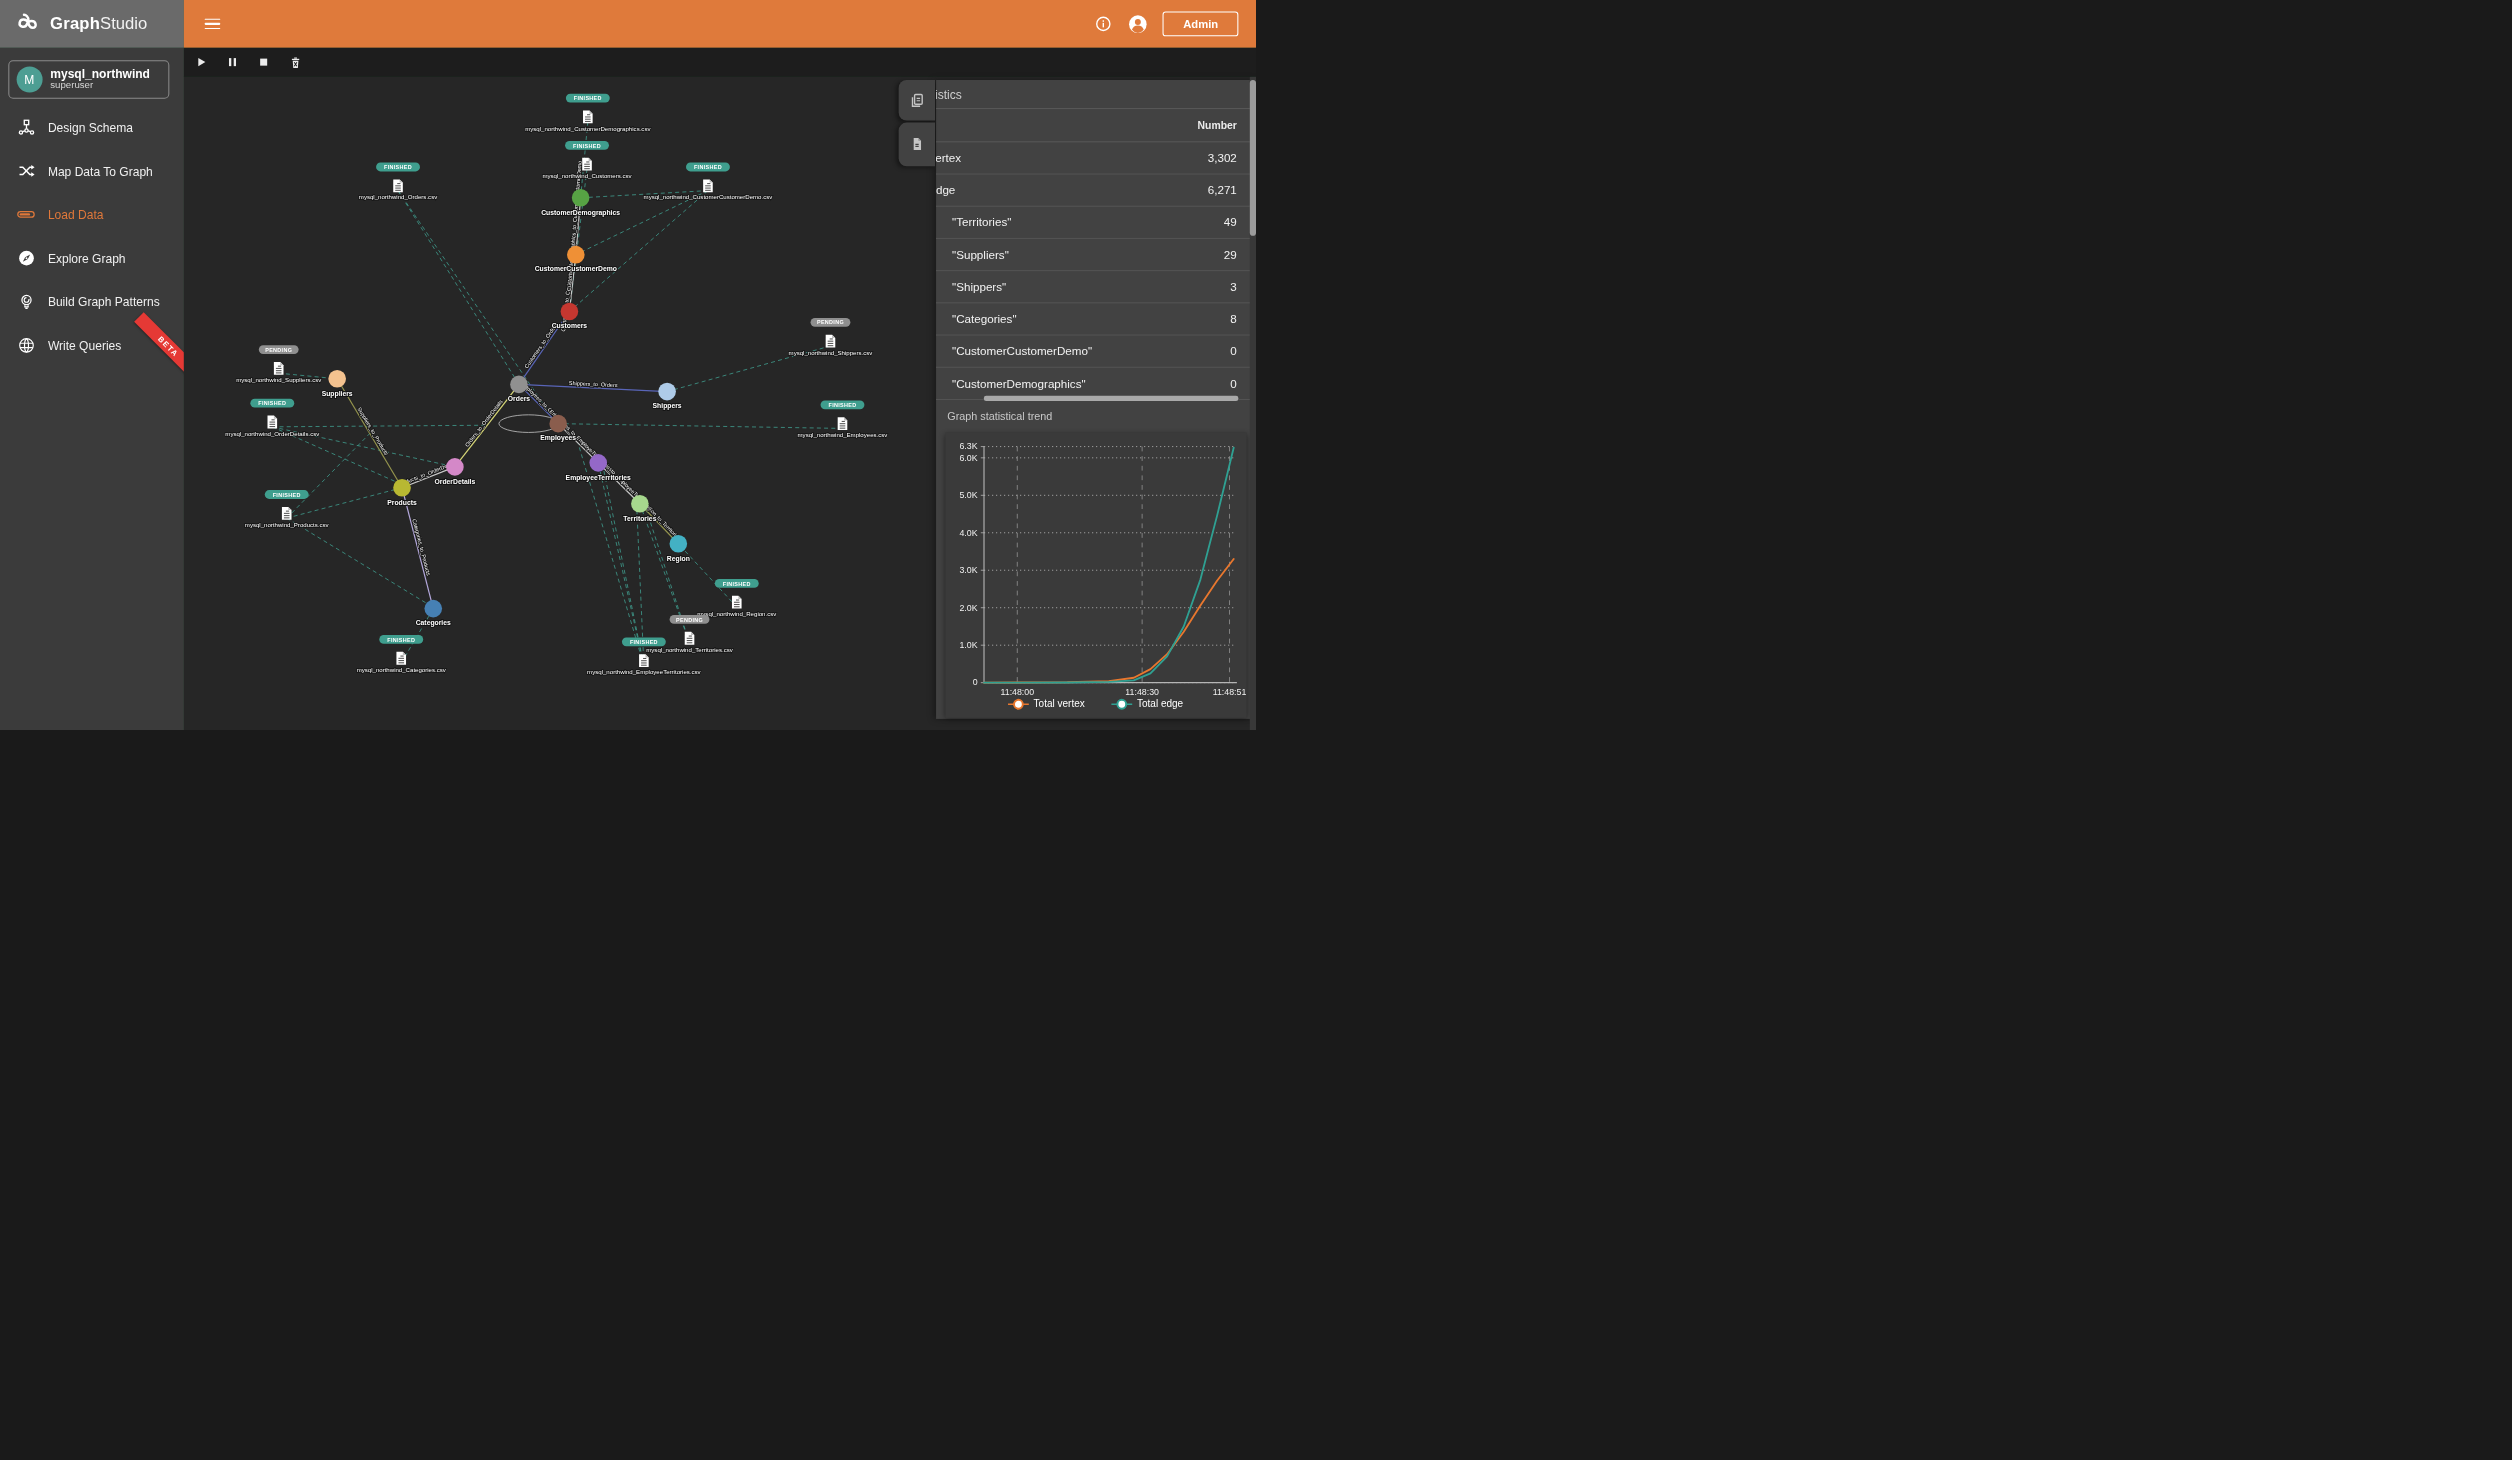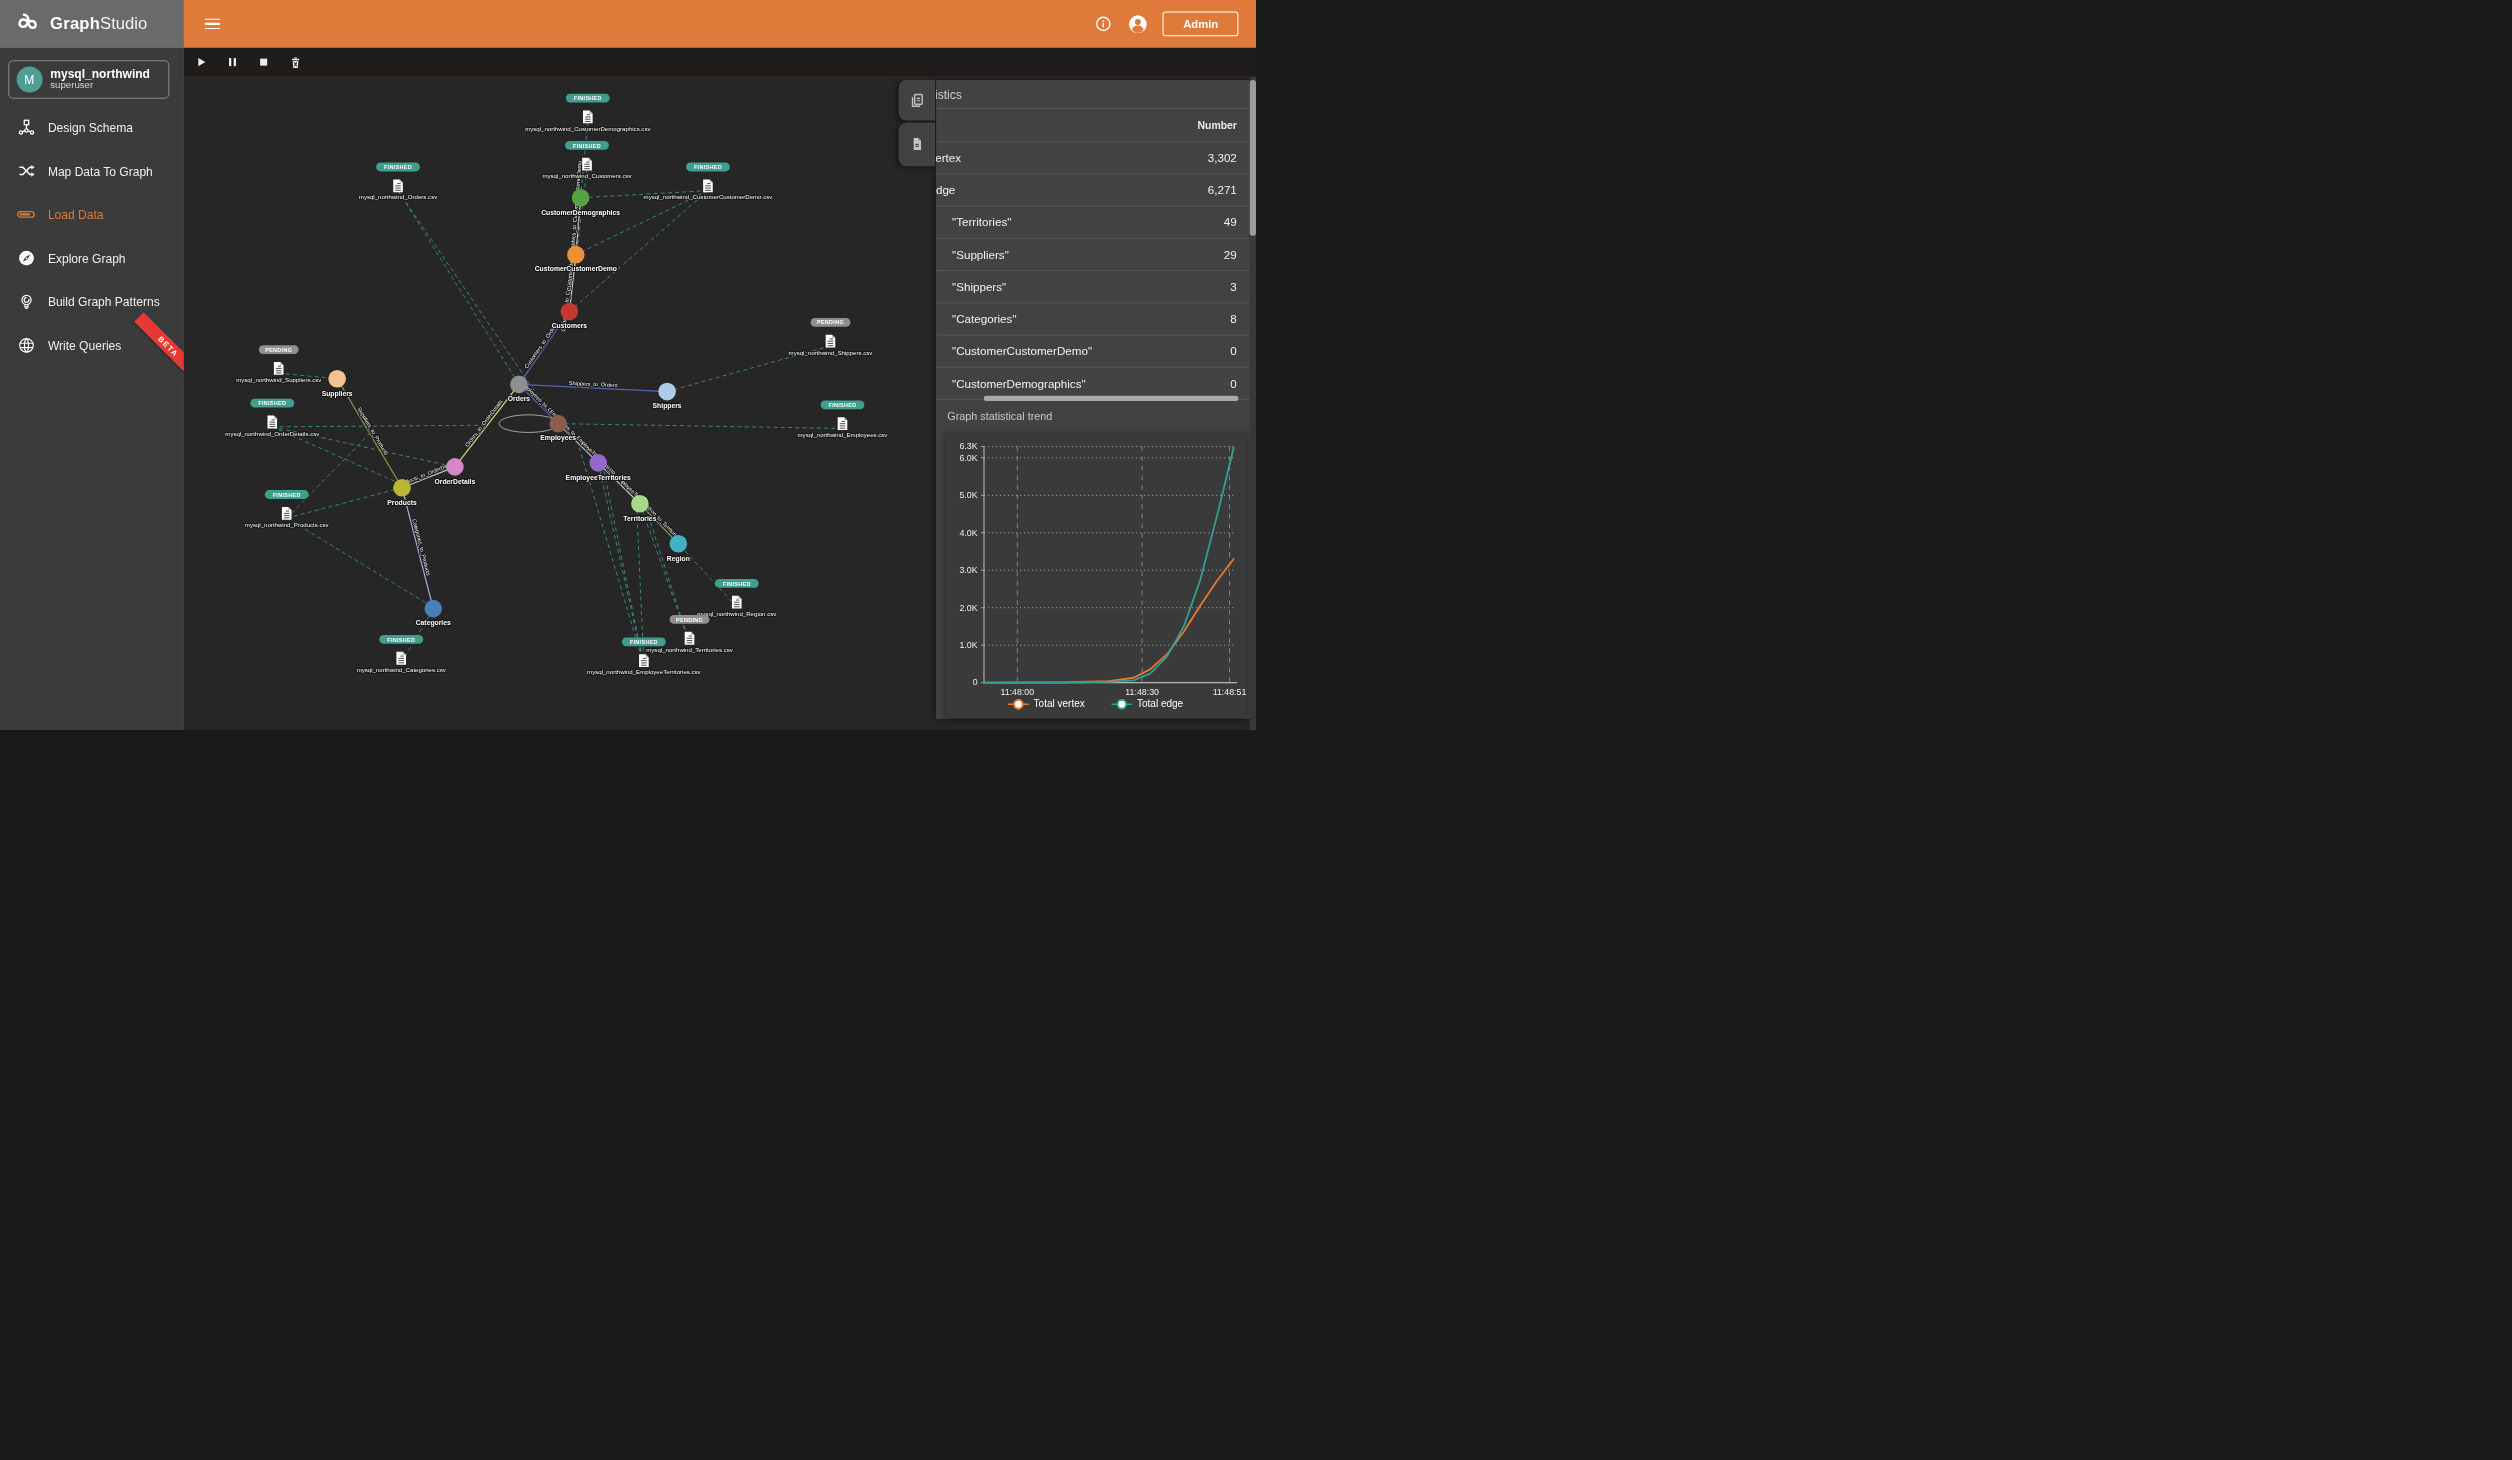--- a/index.html
+++ b/index.html
@@ -1,16 +1,16 @@
 <!DOCTYPE html>
 <html style="font-size:12.3px"><head>
 <meta charset="utf-8">
 <style>
   html,body{margin:0;padding:0;background:#1a1a1a;font-family:"Liberation Sans",sans-serif;}
-  #stage{position:relative;width:1256px;height:730px;overflow:hidden;background:#f97316;}
+  #stage{position:relative;width:1256px;height:730px;overflow:hidden;background:#14532d;}
   #app{position:absolute;left:0;top:0;width:1209px;height:703px;transform:scale(1.0389);transform-origin:0 0;}
 
   
   .header{position:absolute;left:177px;top:0;width:1032px;height:46px;background:#df7a3b;display:flex;align-items:center;}
   .hamburger{width:15.4px;height:10.8px;margin-left:20px;display:flex;flex-direction:column;justify-content:space-between;cursor:pointer;}
   .hamburger span{display:block;height:1.9px;background:#fff;border-radius:0.8px;}
   .header-right{margin-left:auto;display:flex;align-items:center;gap:15.4px;margin-right:17px;}
   .admin-btn{border:1.2px solid #fff;border-radius:3.1px;color:#fff;font-size:10.8px;font-weight:700;padding:5.4px 18.5px;background:transparent;cursor:pointer;}
   .icon-btn{display:flex;align-items:center;cursor:pointer;}
 

